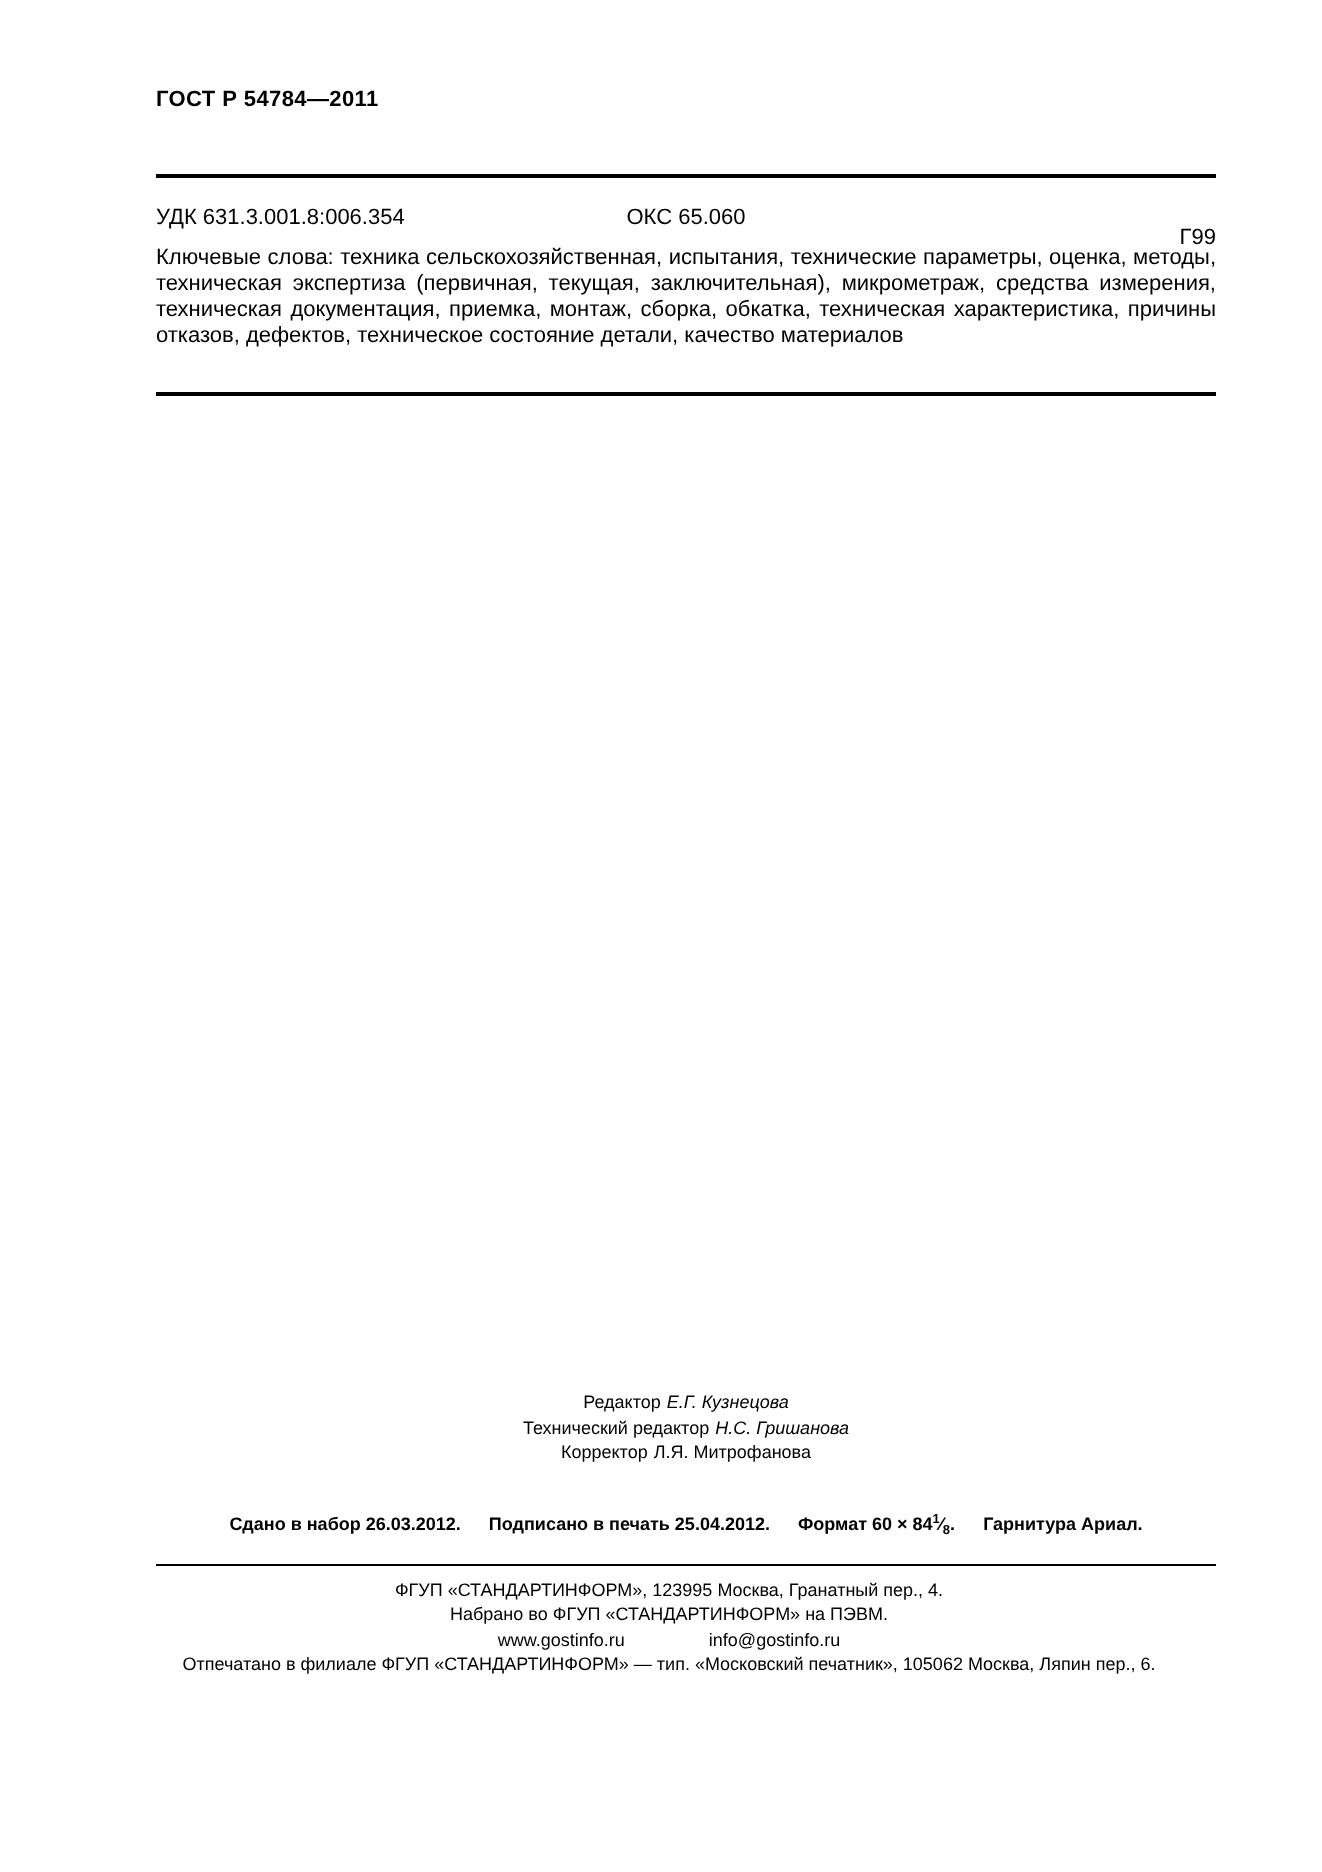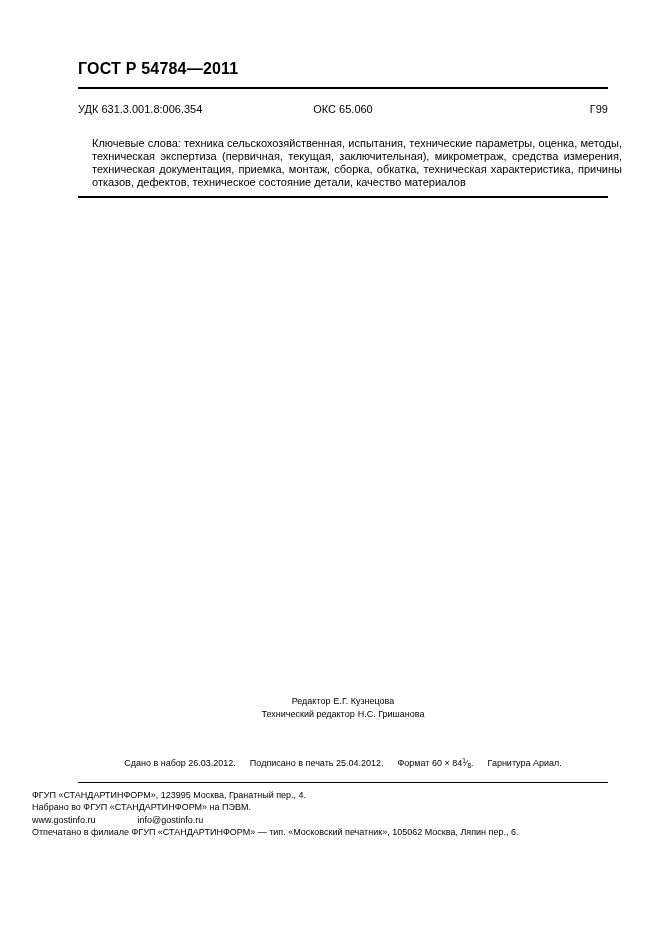--- a/index.html
+++ b/index.html
@@ -19,81 +19,81 @@
     height: 1.5px;
     background: #000000;
   }
   .rule1 { top: 87px; }
   .rule2 { top: 196px; }
   .rule3 { top: 782px; height: 1.2px; }
 
   .doc-number {
     position: absolute;
     left: 78px;
-    top: 60px;
-    font-size: 16px;
+    top: 44px;
+    font-size: 11px;
     font-weight: bold;
     letter-spacing: 0.2px;
     white-space: nowrap;
   }
 
   .udk-row {
     position: absolute;
     left: 78px;
     top: 103px;
     width: 530px;
     height: 14px;
     font-size: 11px;
   }
   .udk-row .udk   { position: absolute; left: 0; top: 0; white-space: nowrap; text-align: center; }
   .udk-row .oks   { position: absolute; left: 0; right: 0; top: 0; text-align: center; white-space: nowrap; }
-  .udk-row .gcode { position: absolute; right: 0; top: 0; white-space: nowrap; }
+  .udk-row .gcode { position: absolute; right: 0; top: 10px; white-space: nowrap; }
 
   .keywords {
     position: absolute;
     left: 78px;
     top: 123px;
     width: 530px;
-    margin: 14px;
+    margin: 0;
     font-size: 11px;
     line-height: 13.1px;
     text-align: justify;
   }
 
   .credits {
     position: absolute;
     left: 78px;
     top: 695px;
     width: 530px;
     text-align: center;
     font-size: 9px;
     line-height: 12.5px;
   }
   .credits .name { margin-left: 3px; }
-  .credits .italic { }
+  .credits .italic { font-style: italic; }
 
   .imprint {
     position: absolute;
     left: 78px;
     top: 753px;
     width: 530px;
     text-align: center;
     font-size: 9px;
     line-height: 14px;
   }
-  .imprint .seg { margin: 0 7px; white-space: nowrap; }
+  .imprint .seg { margin: 0 7px; white-space: nowrap; font-weight: bold; }
   .imprint sup { font-size: 6.5px; vertical-align: 3.5px; }
   .imprint sub { font-size: 6.5px; vertical-align: -2px; }
 
   .publisher {
     position: absolute;
-    left: 32px;
+    left: 44px;
     top: 789px;
     width: 581px;
-    text-align: left;
+    text-align: center;
     font-size: 9px;
     line-height: 12.3px;
   }
   .publisher .web-gap { margin-right: 42px; }
 </style>
 </head>
 <body>
 
 <div class="page">
 
@@ -111,20 +111,23 @@
 
   <div class="rule rule2"></div>
 
   <div class="credits">
     <div class="credit-line">
       <span>Редактор</span><span class="name italic">Е.Г. Кузнецова</span>
     </div>
     <div class="credit-line">
       <span>Технический редактор</span><span class="name italic">Н.С. Гришанова</span>
     </div>
+    <div class="credit-line">
+      <span>Корректор</span><span class="name">Л.Я. Митрофанова</span>
+    </div>
   </div>
 
   <div class="imprint">
     <div class="imprint-line">
       <span class="seg">Сдано в набор 26.03.2012.</span><span class="seg">Подписано в печать 25.04.2012.</span><span class="seg"><span>Формат 60 × 84</span><sup>1</sup><span>⁄</span><sub>8</sub><span>.</span></span><span class="seg">Гарнитура Ариал.</span>
     </div>
   </div>
 
   <div class="rule rule3"></div>
 

